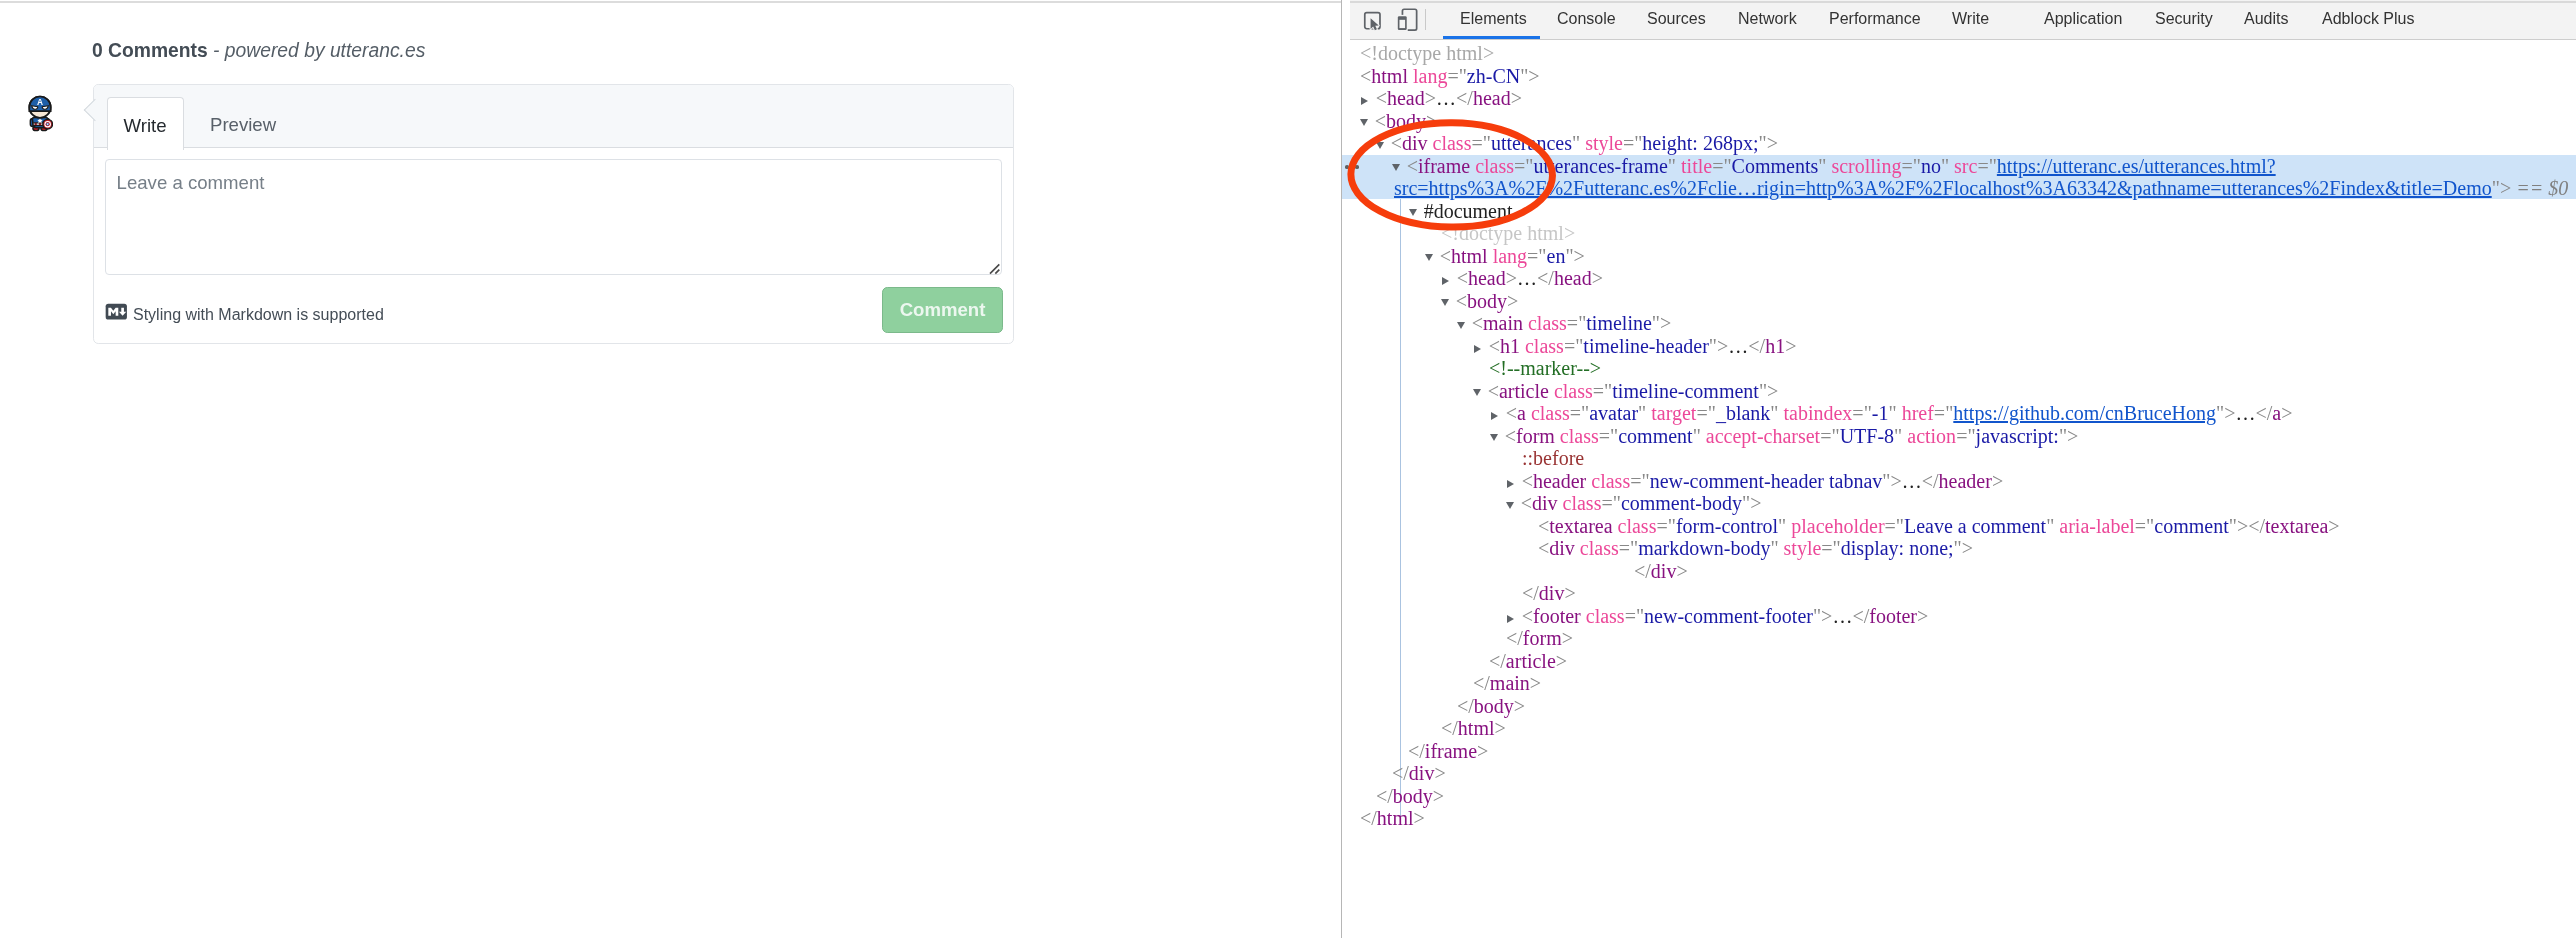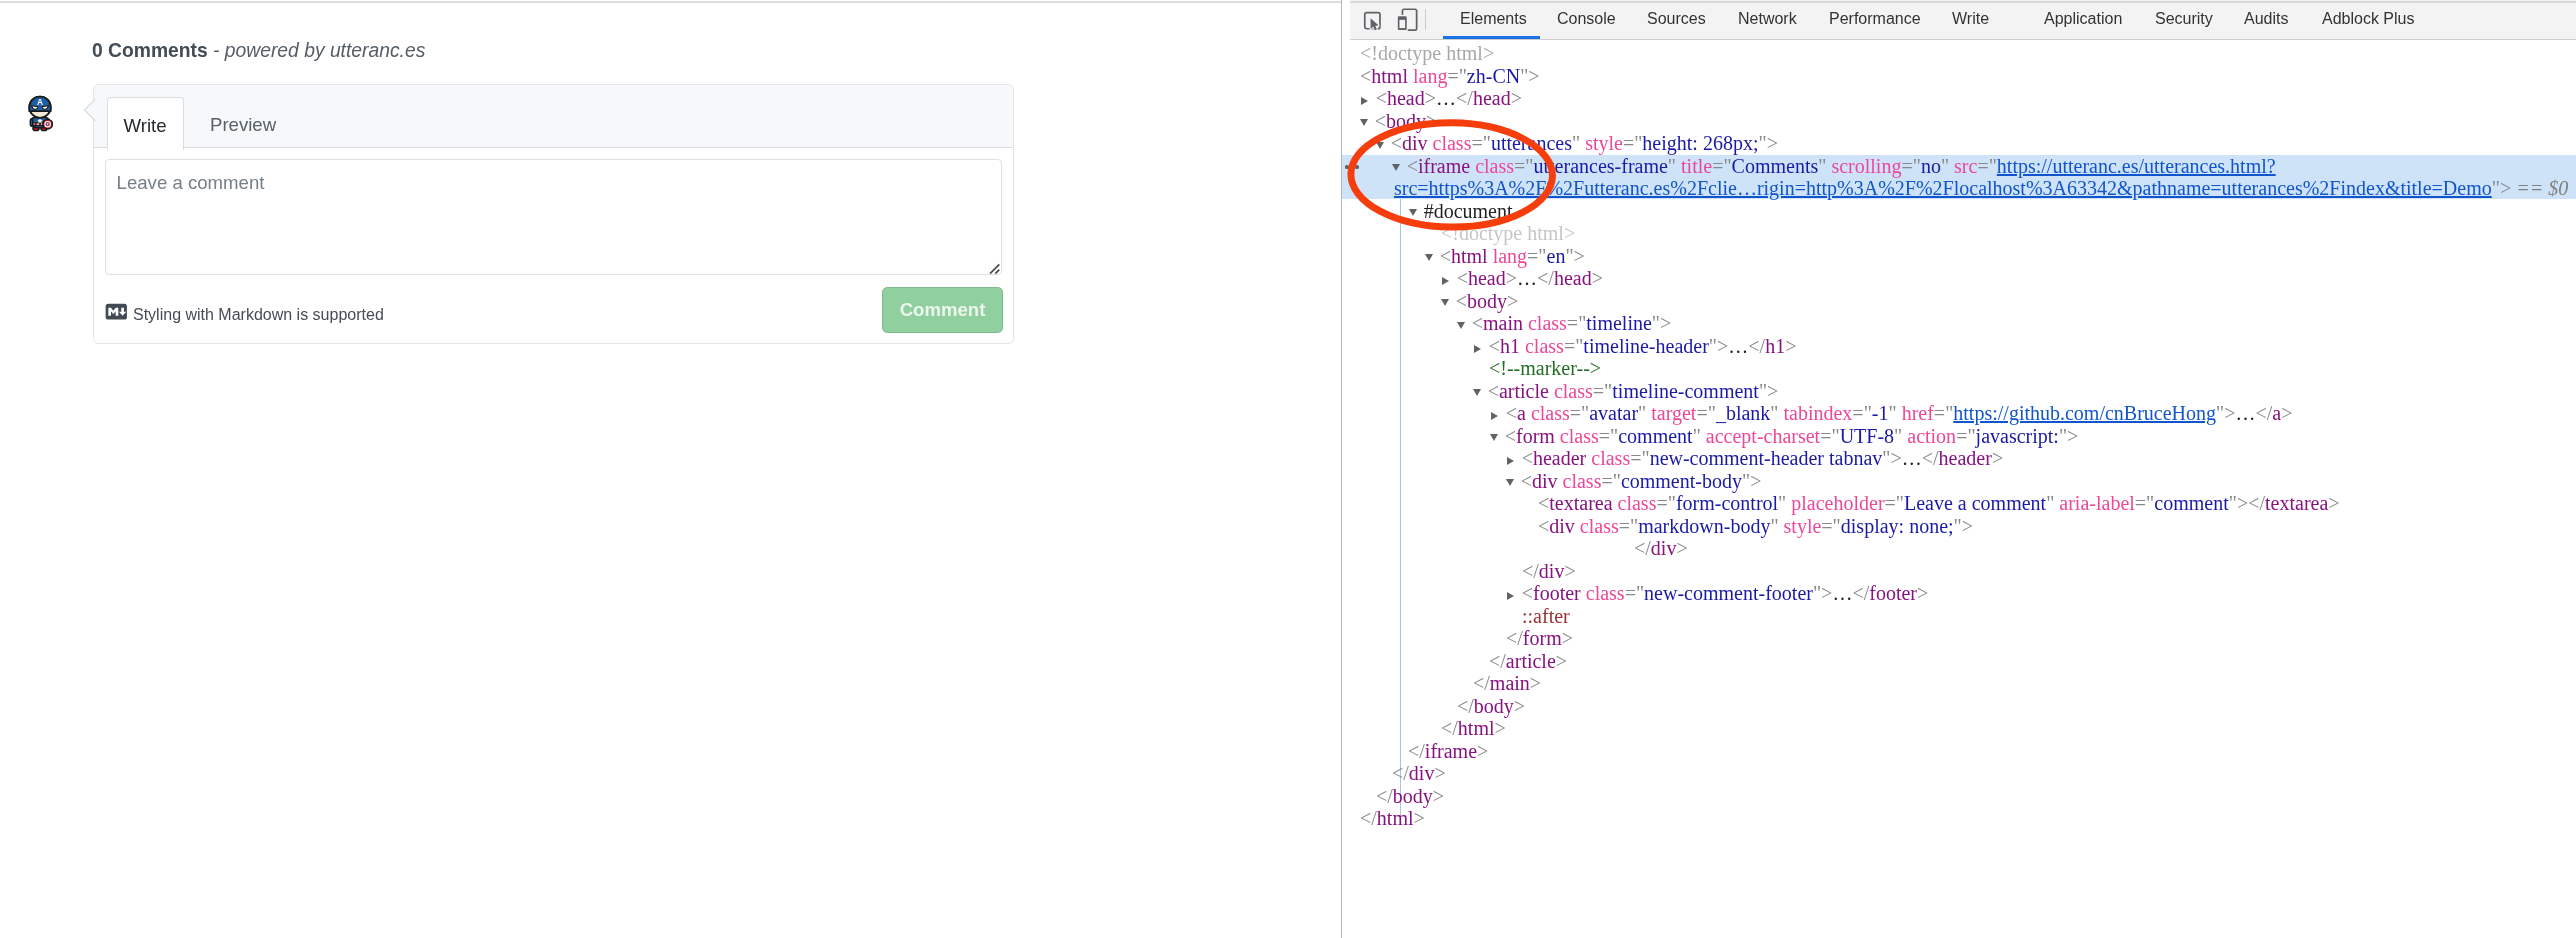--- a/index.html
+++ b/index.html
@@ -142,28 +142,28 @@
 <div class="row" style="padding-left:99px"><i class="dd">&lt;!doctype html&gt;</i></div>
 <div class="row" style="padding-left:99px"><span class="av"></span><i class="g">&lt;</i><i class="t">html</i> <i class="a">lang</i><i class="g">="</i><i class="v">en</i><i class="g">"</i><i class="g">&gt;</i></div>
 <div class="row" style="padding-left:115px"><span class="ar"></span><i class="g">&lt;</i><i class="t">head</i><i class="g">&gt;</i><i class="x">…</i><i class="g">&lt;/</i><i class="t">head</i><i class="g">&gt;</i></div>
 <div class="row" style="padding-left:115px"><span class="av"></span><i class="g">&lt;</i><i class="t">body</i><i class="g">&gt;</i></div>
 <div class="row" style="padding-left:131px"><span class="av"></span><i class="g">&lt;</i><i class="t">main</i> <i class="a">class</i><i class="g">="</i><i class="v">timeline</i><i class="g">"</i><i class="g">&gt;</i></div>
 <div class="row" style="padding-left:147px"><span class="ar"></span><i class="g">&lt;</i><i class="t">h1</i> <i class="a">class</i><i class="g">="</i><i class="v">timeline-header</i><i class="g">"</i><i class="g">&gt;</i><i class="x">…</i><i class="g">&lt;/</i><i class="t">h1</i><i class="g">&gt;</i></div>
 <div class="row" style="padding-left:147px"><i class="c">&lt;!--marker--&gt;</i></div>
 <div class="row" style="padding-left:147px"><span class="av"></span><i class="g">&lt;</i><i class="t">article</i> <i class="a">class</i><i class="g">="</i><i class="v">timeline-comment</i><i class="g">"</i><i class="g">&gt;</i></div>
 <div class="row" style="padding-left:164px"><span class="ar"></span><i class="g">&lt;</i><i class="t">a</i> <i class="a">class</i><i class="g">="</i><i class="v">avatar</i><i class="g">"</i> <i class="a">target</i><i class="g">="</i><i class="v">_blank</i><i class="g">"</i> <i class="a">tabindex</i><i class="g">="</i><i class="v">-1</i><i class="g">"</i> <i class="a">href</i><i class="g">="</i><i class="l">https://github.com/cnBruceHong</i><i class="g">"</i><i class="g">&gt;</i><i class="x">…</i><i class="g">&lt;/</i><i class="t">a</i><i class="g">&gt;</i></div>
 <div class="row" style="padding-left:164px"><span class="av"></span><i class="g">&lt;</i><i class="t">form</i> <i class="a">class</i><i class="g">="</i><i class="v">comment</i><i class="g">"</i> <i class="a">accept-charset</i><i class="g">="</i><i class="v">UTF-8</i><i class="g">"</i> <i class="a">action</i><i class="g">="</i><i class="v">javascript:</i><i class="g">"</i><i class="g">&gt;</i></div>
+<div class="row" style="padding-left:180px"><i class="p">::before</i></div>
 <div class="row" style="padding-left:180px"><span class="ar"></span><i class="g">&lt;</i><i class="t">header</i> <i class="a">class</i><i class="g">="</i><i class="v">new-comment-header tabnav</i><i class="g">"</i><i class="g">&gt;</i><i class="x">…</i><i class="g">&lt;/</i><i class="t">header</i><i class="g">&gt;</i></div>
 <div class="row" style="padding-left:180px"><span class="av"></span><i class="g">&lt;</i><i class="t">div</i> <i class="a">class</i><i class="g">="</i><i class="v">comment-body</i><i class="g">"</i><i class="g">&gt;</i></div>
 <div class="row" style="padding-left:196px"><i class="g">&lt;</i><i class="t">textarea</i> <i class="a">class</i><i class="g">="</i><i class="v">form-control</i><i class="g">"</i> <i class="a">placeholder</i><i class="g">="</i><i class="v">Leave a comment</i><i class="g">"</i> <i class="a">aria-label</i><i class="g">="</i><i class="v">comment</i><i class="g">"</i><i class="g">&gt;</i><i class="g">&lt;/</i><i class="t">textarea</i><i class="g">&gt;</i></div>
 <div class="row" style="padding-left:196px"><i class="g">&lt;</i><i class="t">div</i> <i class="a">class</i><i class="g">="</i><i class="v">markdown-body</i><i class="g">"</i> <i class="a">style</i><i class="g">="</i><i class="v">display: none;</i><i class="g">"</i><i class="g">&gt;</i></div>
 <div class="row" style="padding-left:292px"><i class="g">&lt;/</i><i class="t">div</i><i class="g">&gt;</i></div>
 <div class="row" style="padding-left:180px"><i class="g">&lt;/</i><i class="t">div</i><i class="g">&gt;</i></div>
 <div class="row" style="padding-left:180px"><span class="ar"></span><i class="g">&lt;</i><i class="t">footer</i> <i class="a">class</i><i class="g">="</i><i class="v">new-comment-footer</i><i class="g">"</i><i class="g">&gt;</i><i class="x">…</i><i class="g">&lt;/</i><i class="t">footer</i><i class="g">&gt;</i></div>
-<div class="row" style="padding-left:180px"><i class="p">::after</i></div>
 <div class="row" style="padding-left:164px"><i class="g">&lt;/</i><i class="t">form</i><i class="g">&gt;</i></div>
 <div class="row" style="padding-left:147px"><i class="g">&lt;/</i><i class="t">article</i><i class="g">&gt;</i></div>
 <div class="row" style="padding-left:131px"><i class="g">&lt;/</i><i class="t">main</i><i class="g">&gt;</i></div>
 <div class="row" style="padding-left:115px"><i class="g">&lt;/</i><i class="t">body</i><i class="g">&gt;</i></div>
 <div class="row" style="padding-left:99px"><i class="g">&lt;/</i><i class="t">html</i><i class="g">&gt;</i></div>
 <div class="row" style="padding-left:66px"><i class="g">&lt;/</i><i class="t">iframe</i><i class="g">&gt;</i></div>
 <div class="row" style="padding-left:50px"><i class="g">&lt;/</i><i class="t">div</i><i class="g">&gt;</i></div>
 <div class="row" style="padding-left:34px"><i class="g">&lt;/</i><i class="t">body</i><i class="g">&gt;</i></div>
 <div class="row" style="padding-left:18px"><i class="g">&lt;/</i><i class="t">html</i><i class="g">&gt;</i></div>
   </div>

